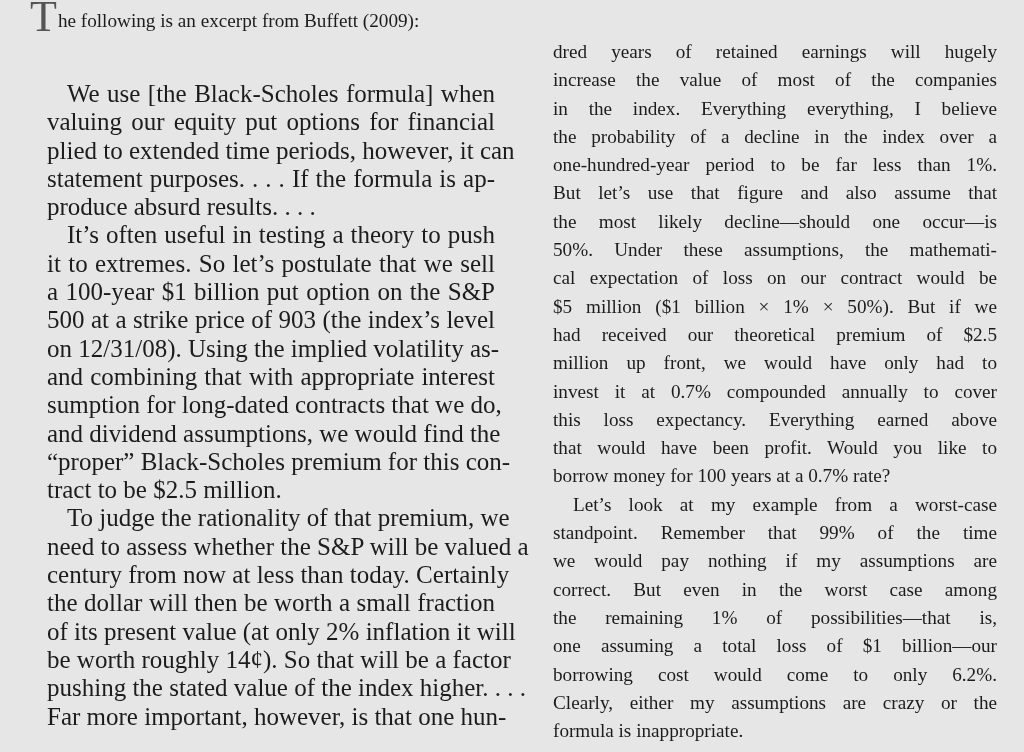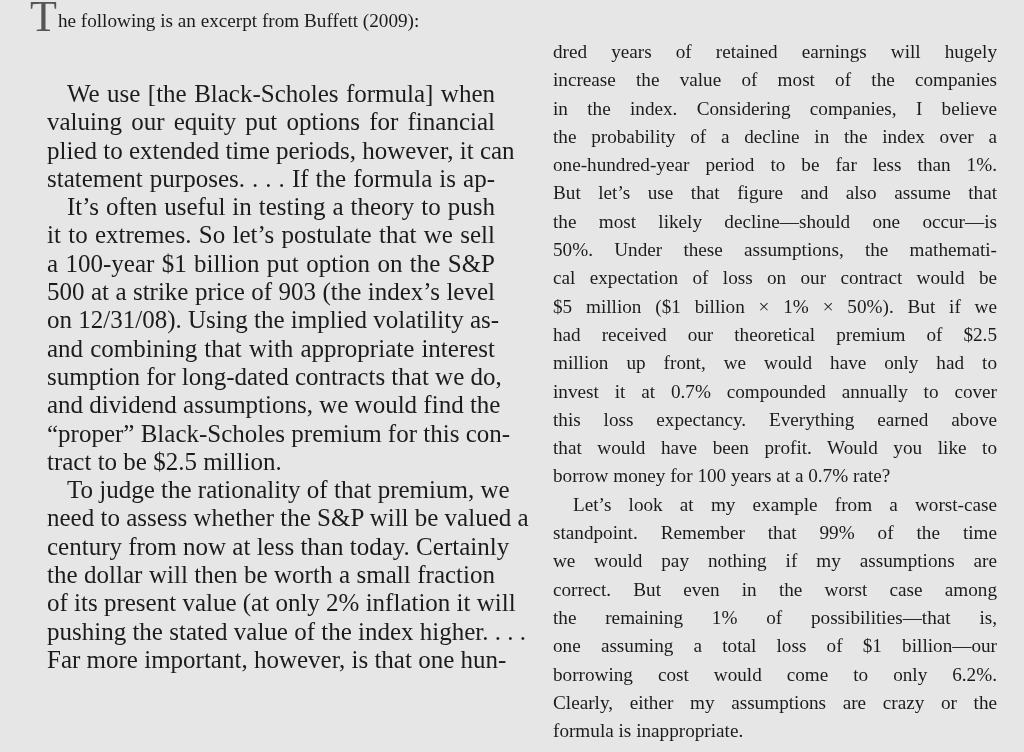--- a/index.html
+++ b/index.html
@@ -54,43 +54,45 @@
 
 <div class="intro">
   <span class="dropcap">T</span><span>he following is an excerpt from Buffett (2009):</span>
 </div>
 
 <div class="left-body" id="left-col">
     <span class="line indent">We use [the Black-Scholes formula] when</span>
     <span class="line">valuing our equity put options for financial</span>
     <span class="line">plied to extended time periods, however, it can</span>
     <span class="line">statement purposes. . . . If the formula is ap-</span>
+    <span class="line last">produce absurd results. . . .</span>
     <span class="line indent">It’s often useful in testing a theory to push</span>
     <span class="line">it to extremes. So let’s postulate that we sell</span>
     <span class="line">a 100-year $1 billion put option on the S&amp;P</span>
     <span class="line">500 at a strike price of 903 (the index’s level</span>
     <span class="line">on 12/31/08). Using the implied volatility as-</span>
     <span class="line">and combining that with appropriate interest</span>
     <span class="line">sumption for long-dated contracts that we do,</span>
     <span class="line">and dividend assumptions, we would find the</span>
     <span class="line">“proper” Black-Scholes premium for this con-</span>
     <span class="line last">tract to be $2.5 million.</span>
     <span class="line indent">To judge the rationality of that premium, we</span>
     <span class="line">need to assess whether the S&amp;P will be valued a</span>
     <span class="line">century from now at less than today. Certainly</span>
     <span class="line">the dollar will then be worth a small fraction</span>
     <span class="line">of its present value (at only 2% inflation it will</span>
+    <span class="line">be worth roughly 14¢). So that will be a factor</span>
     <span class="line">pushing the stated value of the index higher. . . .</span>
     <span class="line">Far more important, however, is that one hun-</span>
   </div>
 
 <div class="col col-right" id="right-col">
     <span class="line">dred years of retained earnings will hugely</span>
     <span class="line">increase the value of most of the companies</span>
-    <span class="line">in the index. Considering companies, I believe</span>
+    <span class="line">in the index. Everything everything, I believe</span>
     <span class="line">the probability of a decline in the index over a</span>
     <span class="line">one-hundred-year period to be far less than 1%.</span>
     <span class="line">But let’s use that figure and also assume that</span>
     <span class="line">the most likely decline—should one occur—is</span>
     <span class="line">50%. Under these assumptions, the mathemati-</span>
     <span class="line">cal expectation of loss on our contract would be</span>
     <span class="line">$5 million ($1 billion × 1% × 50%). But if we</span>
     <span class="line">had received our theoretical premium of $2.5</span>
     <span class="line">million up front, we would have only had to</span>
     <span class="line">invest it at 0.7% compounded annually to cover</span>

